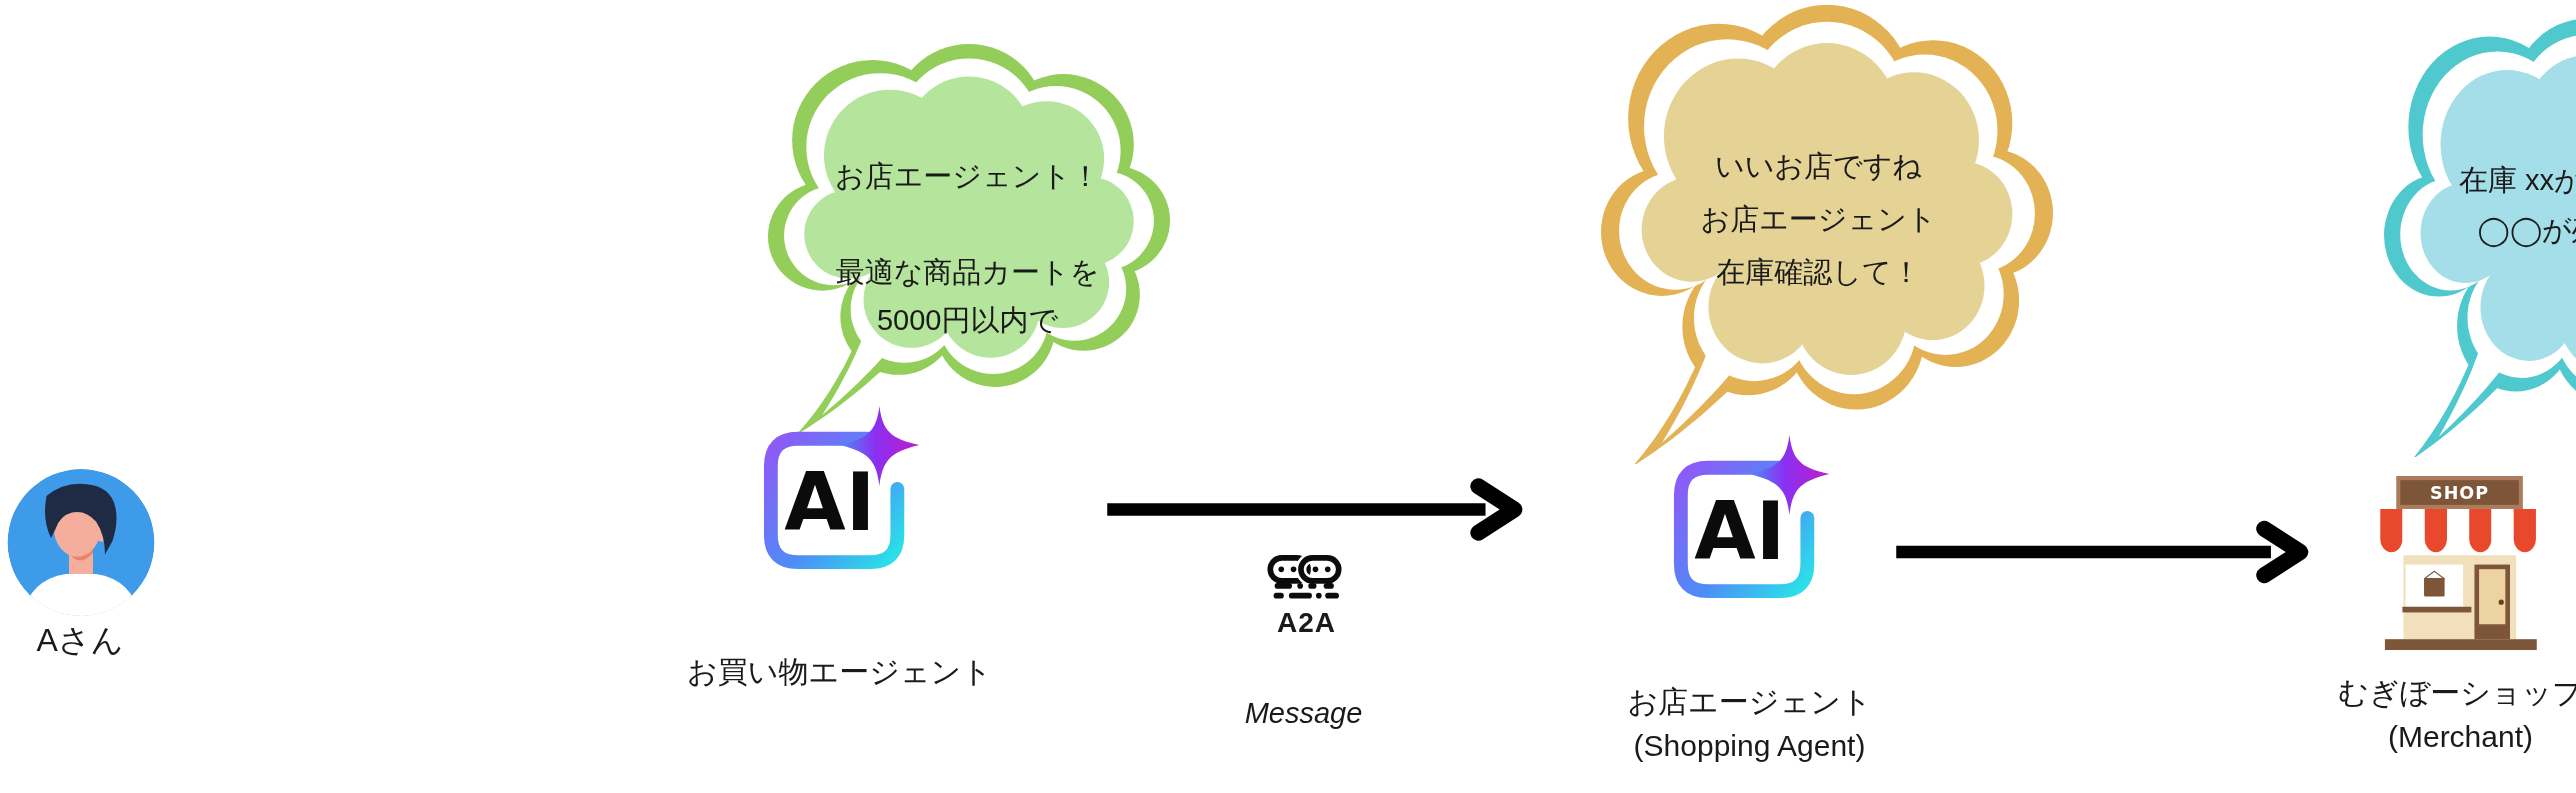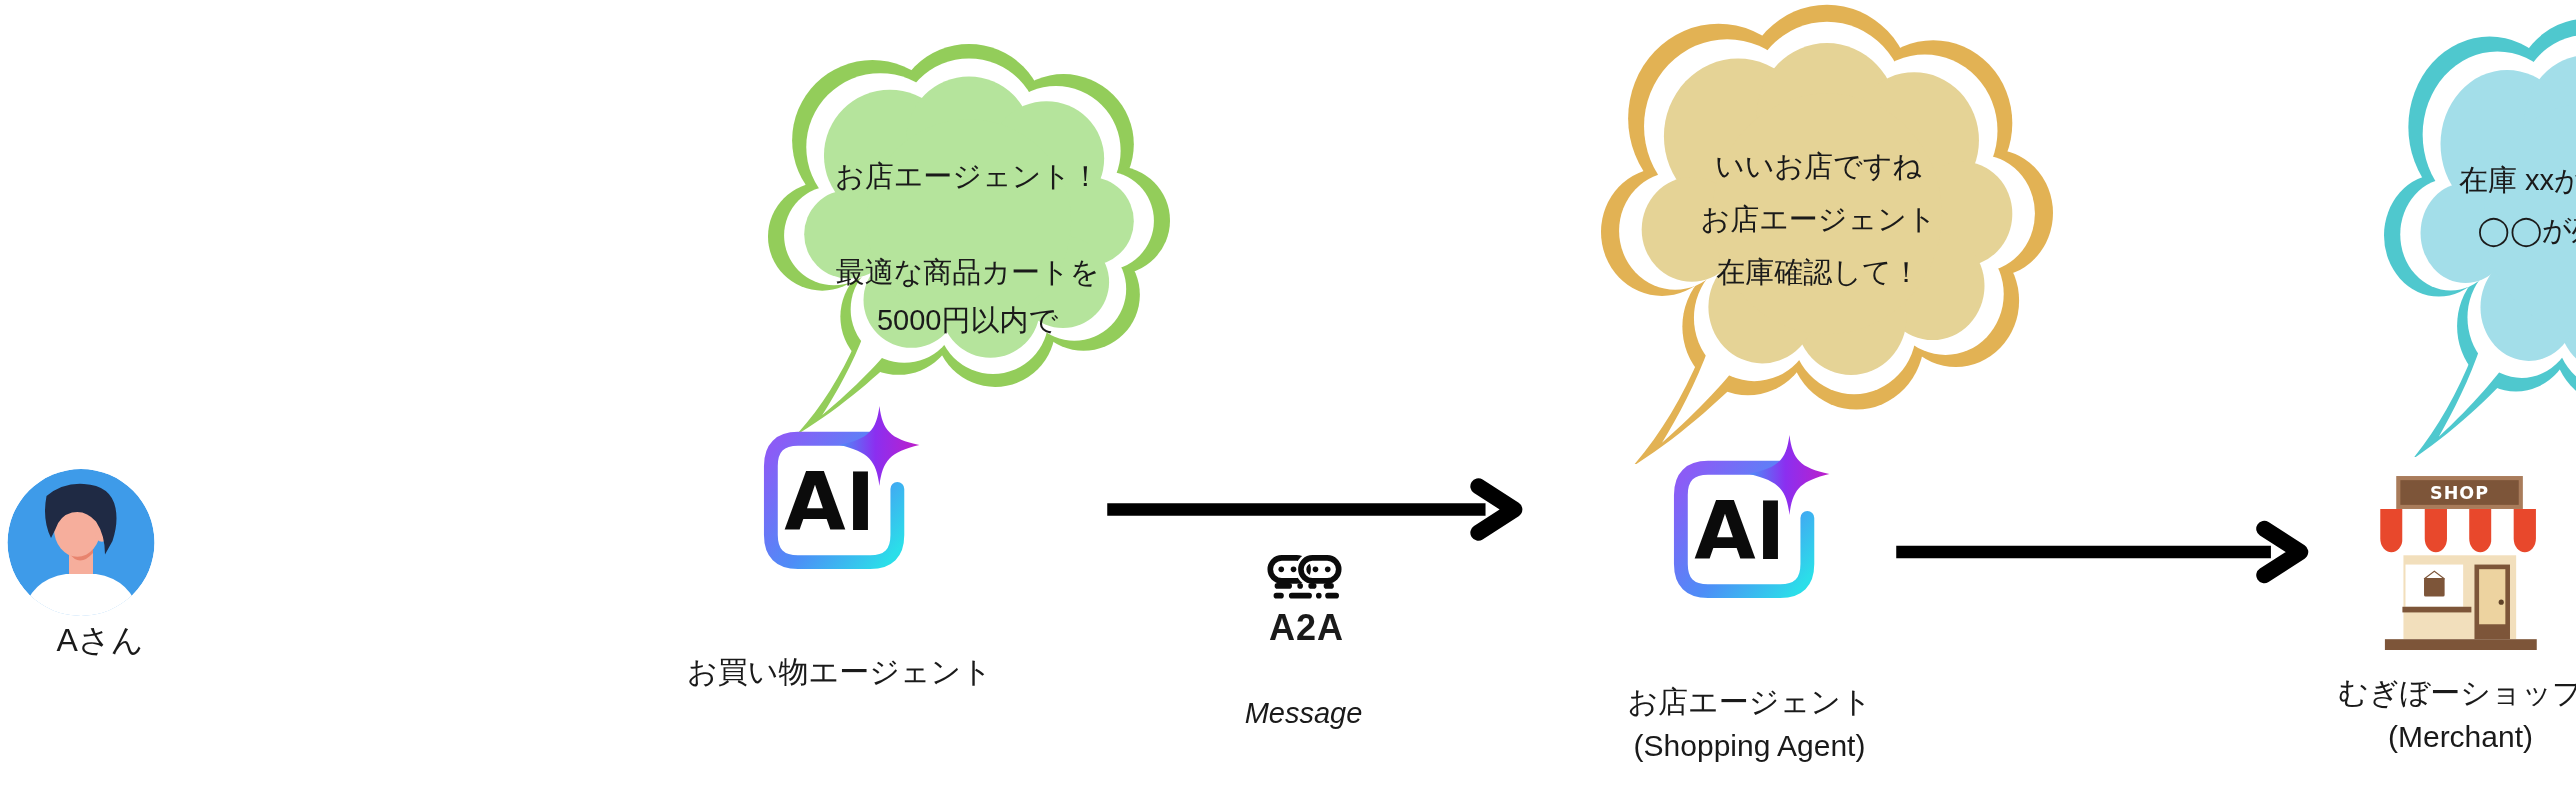--- a/index.html
+++ b/index.html
@@ -1,24 +1,24 @@
 <!DOCTYPE html>
 <html style="--text: #1a1a1a; --arrow: #000000; --avatar-bg: #3E9BE9; --avatar-hair: #1F2A44; --avatar-skin: #F6AE9C; --avatar-skin-shadow: #E8846E; --bubble-request-border: #93CD5A; --bubble-request-fill: #B5E49C; --bubble-cart-border: #E2B254; --bubble-cart-fill: #E5D396; --bubble-stock-border: #4FC8CE; --bubble-stock-fill: #A3DEE9; --ai-purple: #8B5CF6; --ai-blue: #4D8DF7; --ai-cyan: #2BDEE9; --spark-violet: #8B2FF0; --spark-magenta: #BE1FC9; --shop-red: #E8482C; --shop-brown: #7D5539; --shop-brown-light: #A97C5B; --shop-cream: #F2DFBC; --shop-door-tan: #EDD3A0; --box-tan: #C59A62; --box-dark: #8A6841; --box-tape: #EBDCC4; --box-mark: #8A6430; --pallet-yellow: #FBD478;font-size:8.2px"><head>
 <meta charset="utf-8">
 <style>
   html,body{margin:0;padding:0;background:#ffffff;width:3029px;height:793px;overflow:hidden;
     font-family:"Liberation Sans","DejaVu Sans",sans-serif;color:var(--text,#1a1a1a);}
   .canvas{position:relative;width:3029px;height:793px;background:#fff;}
   .abs{position:absolute;}
   .label{position:absolute;text-align:center;font-size:30px;line-height:44px;color:var(--text,#1a1a1a);}
-  .label-small{font-size:32px;line-height:36px;margin-left:20px;}
+  .label-small{font-size:32px;line-height:36px;}
   .bubble-text{position:absolute;text-align:center;font-size:29px;color:var(--text,#1a1a1a);}
   .bubble-text .line{white-space:nowrap;}
   .spacer{height:48px;}
-  .a2a-title{position:absolute;text-align:center;font-size:36px;font-weight:700;letter-spacing:1px;}
+  .a2a-title{position:absolute;text-align:center;font-size:28px;font-weight:700;letter-spacing:1px;}
   .a2a-sub{position:absolute;text-align:center;font-size:29px;font-style:italic;}
   svg text{font-family:"DejaVu Sans","Liberation Sans",sans-serif;}
 </style>
 </head>
 <body>
 
 <div class="canvas">
 
   <svg width="0" height="0" style="position:absolute" aria-hidden="true">
     <defs>

